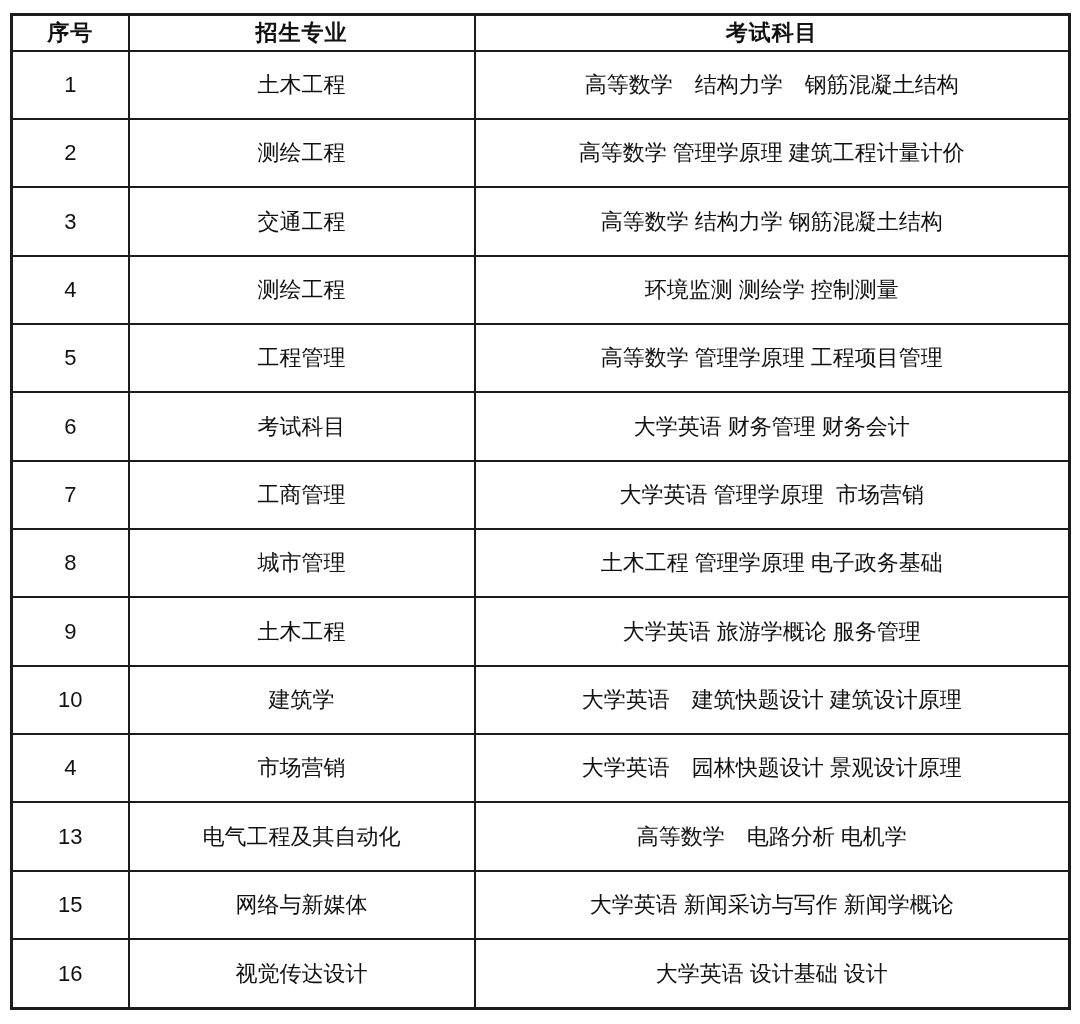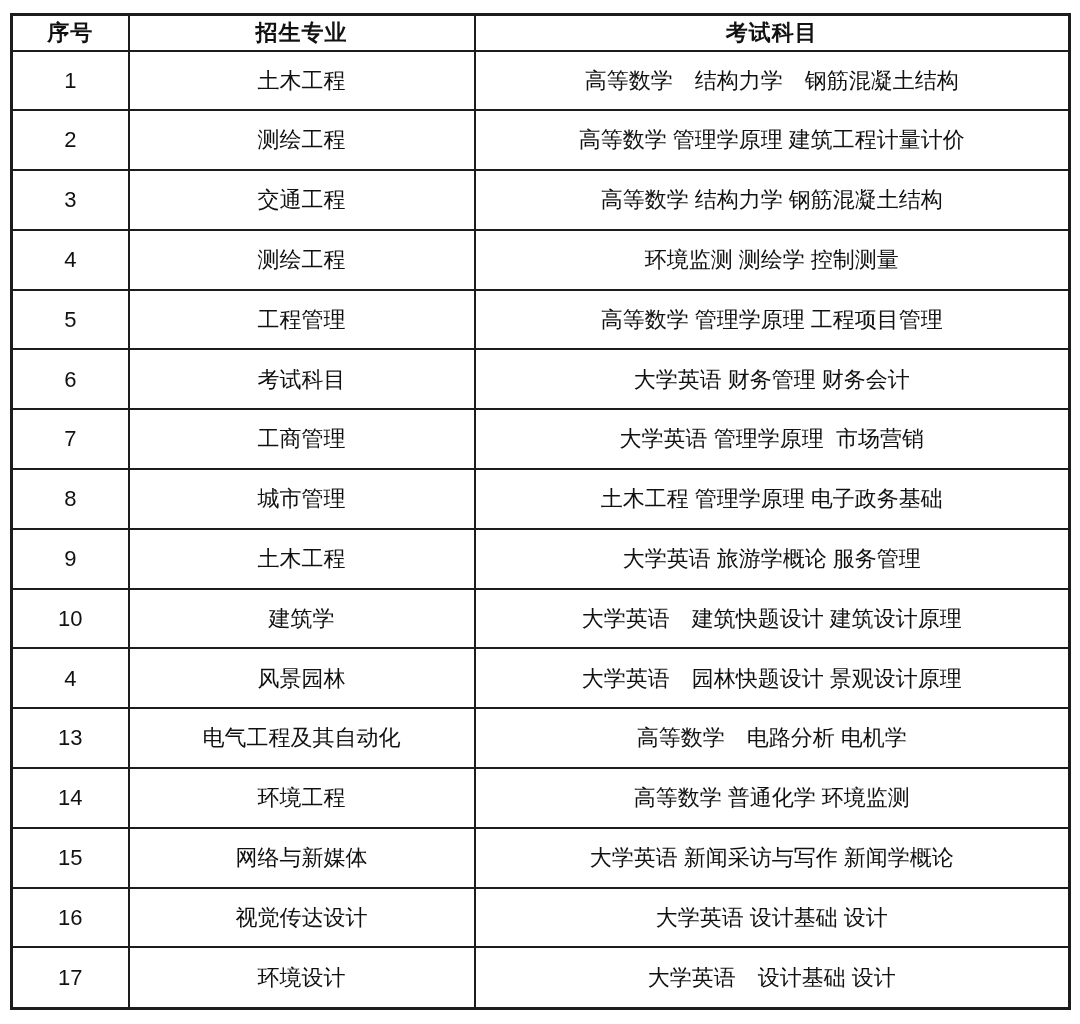--- a/index.html
+++ b/index.html
@@ -119,43 +119,33 @@
           <td class="major">土木工程</td>
           <td class="subjects">大学英语 旅游学概论 服务管理</td>
         </tr>
         <tr>
           <td>10</td>
           <td class="major">建筑学</td>
           <td class="subjects">大学英语　建筑快题设计 建筑设计原理</td>
         </tr>
         <tr>
           <td>4</td>
-          <td class="major">风景园林</td>
+          <td class="major">市场营销</td>
           <td class="subjects">大学英语　园林快题设计 景观设计原理</td>
         </tr>
         <tr>
           <td>13</td>
           <td class="major">电气工程及其自动化</td>
           <td class="subjects">高等数学　电路分析 电机学</td>
-        </tr>
-        <tr>
-          <td>14</td>
-          <td class="major">环境工程</td>
-          <td class="subjects">高等数学 普通化学 环境监测</td>
         </tr>
         <tr>
           <td>15</td>
           <td class="major">网络与新媒体</td>
           <td class="subjects">大学英语 新闻采访与写作 新闻学概论</td>
         </tr>
         <tr>
           <td>16</td>
           <td class="major">视觉传达设计</td>
           <td class="subjects">大学英语 设计基础 设计</td>
         </tr>
-        <tr>
-          <td>17</td>
-          <td class="major">环境设计</td>
-          <td class="subjects">大学英语　设计基础 设计</td>
-        </tr>
       </tbody>
   </table>
 </div>
 
 </body></html>

